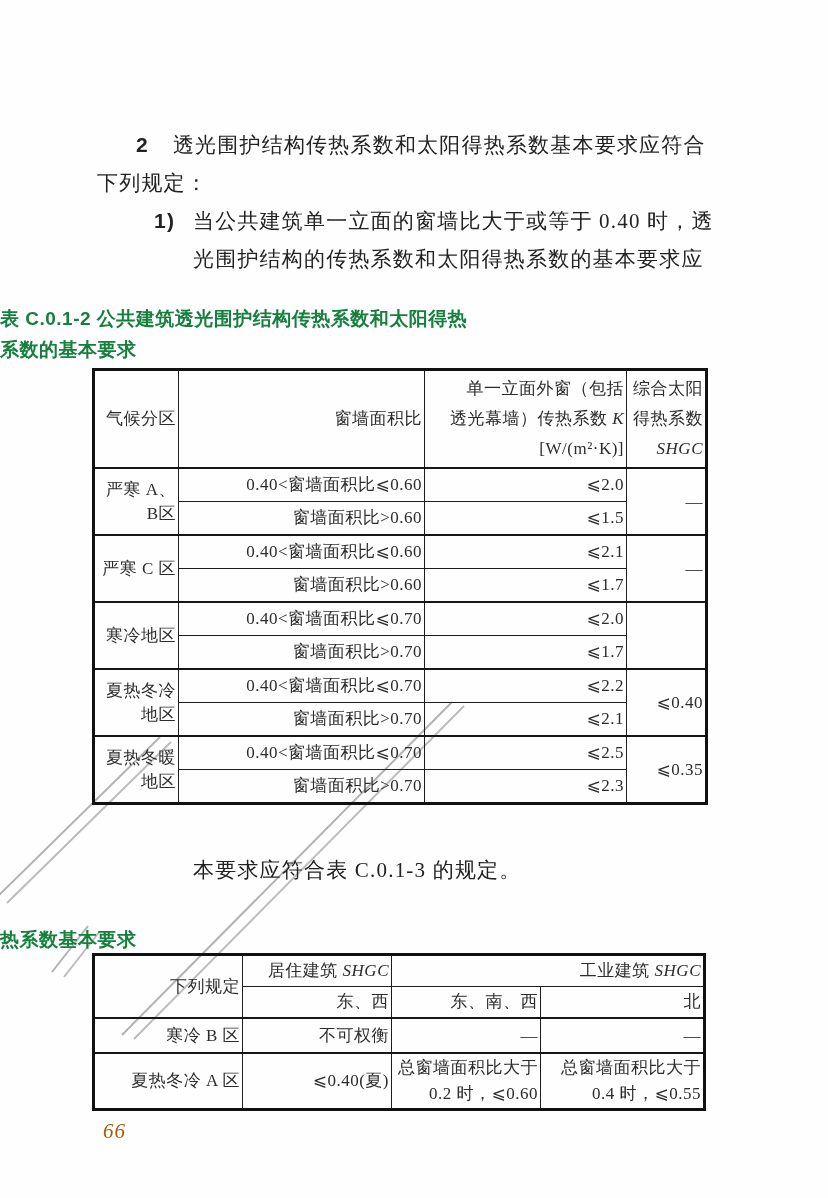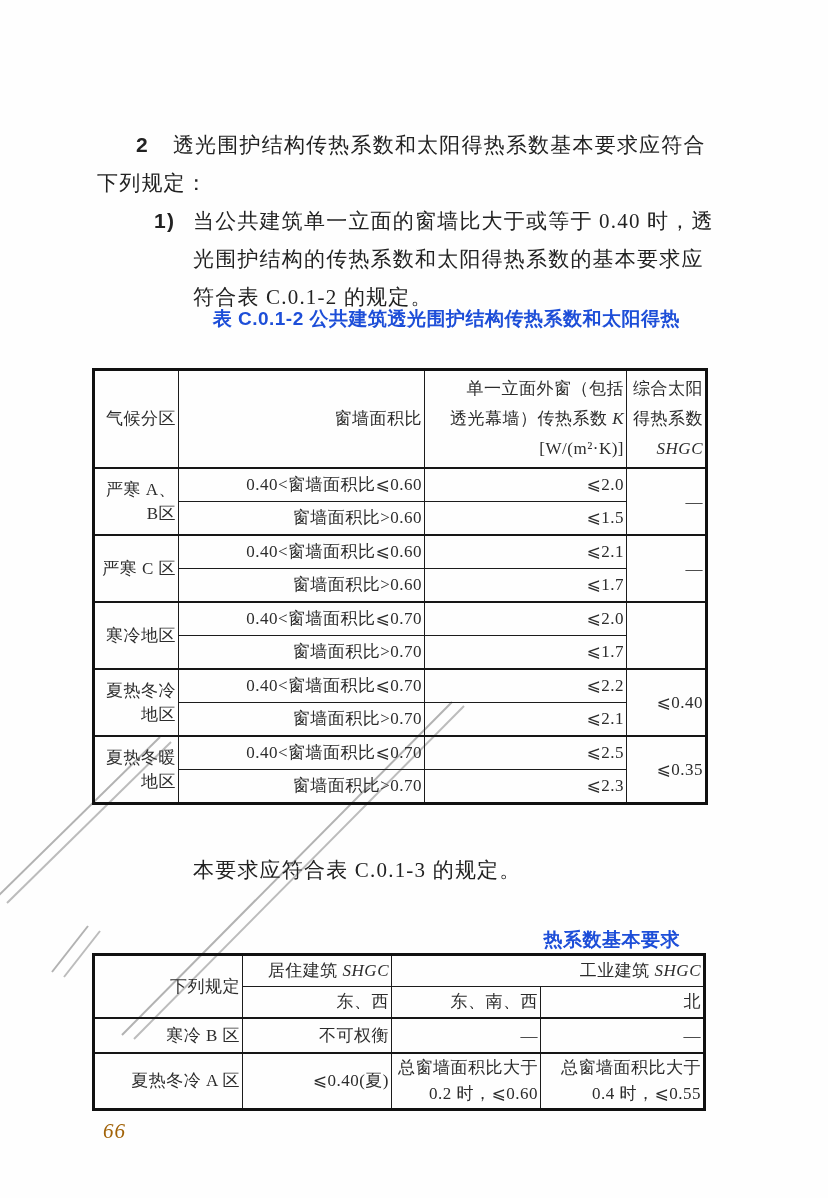--- a/index.html
+++ b/index.html
@@ -5,22 +5,22 @@
   html,body{margin:0;padding:0;background:#e8e8e8;}
   .page{
     position:relative;width:828px;height:1198px;background:#fefefe;
     margin:0 auto;overflow:hidden;
     font-family:"Liberation Serif","DejaVu Serif",serif;color:#1e1e1e;padding-left:25px;
   }
   .abs{position:absolute;}
   .bodyline{font-size:21px;line-height:28px;letter-spacing:1.2px;white-space:nowrap;color:#222;}
   .num{font-family:"Liberation Sans","DejaVu Sans",sans-serif;font-weight:bold;font-style:normal;}
   .caption{
-    width:680px;text-align:right;font-size:19px;line-height:26px;font-weight:bold;
-    font-family:"Liberation Sans","DejaVu Sans",sans-serif;letter-spacing:0.5px;color:#1d4ed8;white-space:nowrap;
+    width:680px;text-align:left;font-size:19px;line-height:26px;font-weight:bold;
+    font-family:"Liberation Sans","DejaVu Sans",sans-serif;letter-spacing:0.5px;color:#15803d;white-space:nowrap;
   }
   table.t{
     border-collapse:collapse;table-layout:fixed;
     font-size:17px;color:#2c2c2c;
     font-family:"Liberation Serif","DejaVu Serif","DejaVu Sans",serif;
   }
   table.t td{
     border:1px solid #1c1c1c;text-align:right;vertical-align:middle;
     padding:0 2px;letter-spacing:0.5px;line-height:24px;overflow:hidden;
   }
@@ -53,23 +53,23 @@
 
   <div class="abs bodyline" style="left:136px;top:131px">
     <span class="num">2</span><span style="display:inline-block;width:24px"></span><span>透光围护结构传热系数和太阳得热系数基本要求应符合</span>
   </div>
   <div class="abs bodyline" style="left:97px;top:169px">下列规定：</div>
 
   <div class="abs bodyline" style="left:154px;top:207px">
     <span class="num" style="display:inline-block;width:39px">1)</span><span>当公共建筑单一立面的窗墙比大于或等于 0.40 时，透</span>
   </div>
   <div class="abs bodyline" style="left:193px;top:245px">光围护结构的传热系数和太阳得热系数的基本要求应</div>
-  <div class="abs bodyline" style="left:193px;top:283px">符合表 C.0.1-2 的规定。</div>
 
   <div class="abs caption" style="left:0;top:306px">表 C.0.1-2  公共建筑透光围护结构传热系数和太阳得热</div>
+  <div class="abs caption" style="left:0;top:337px">系数的基本要求</div>
 
   <div class="abs" style="left:92px;top:368px">
     <table class="t t1">
       <colgroup>
           <col style="width:85px">
           <col style="width:246px">
           <col style="width:202px">
           <col style="width:80px">
         </colgroup>
       <tbody>

